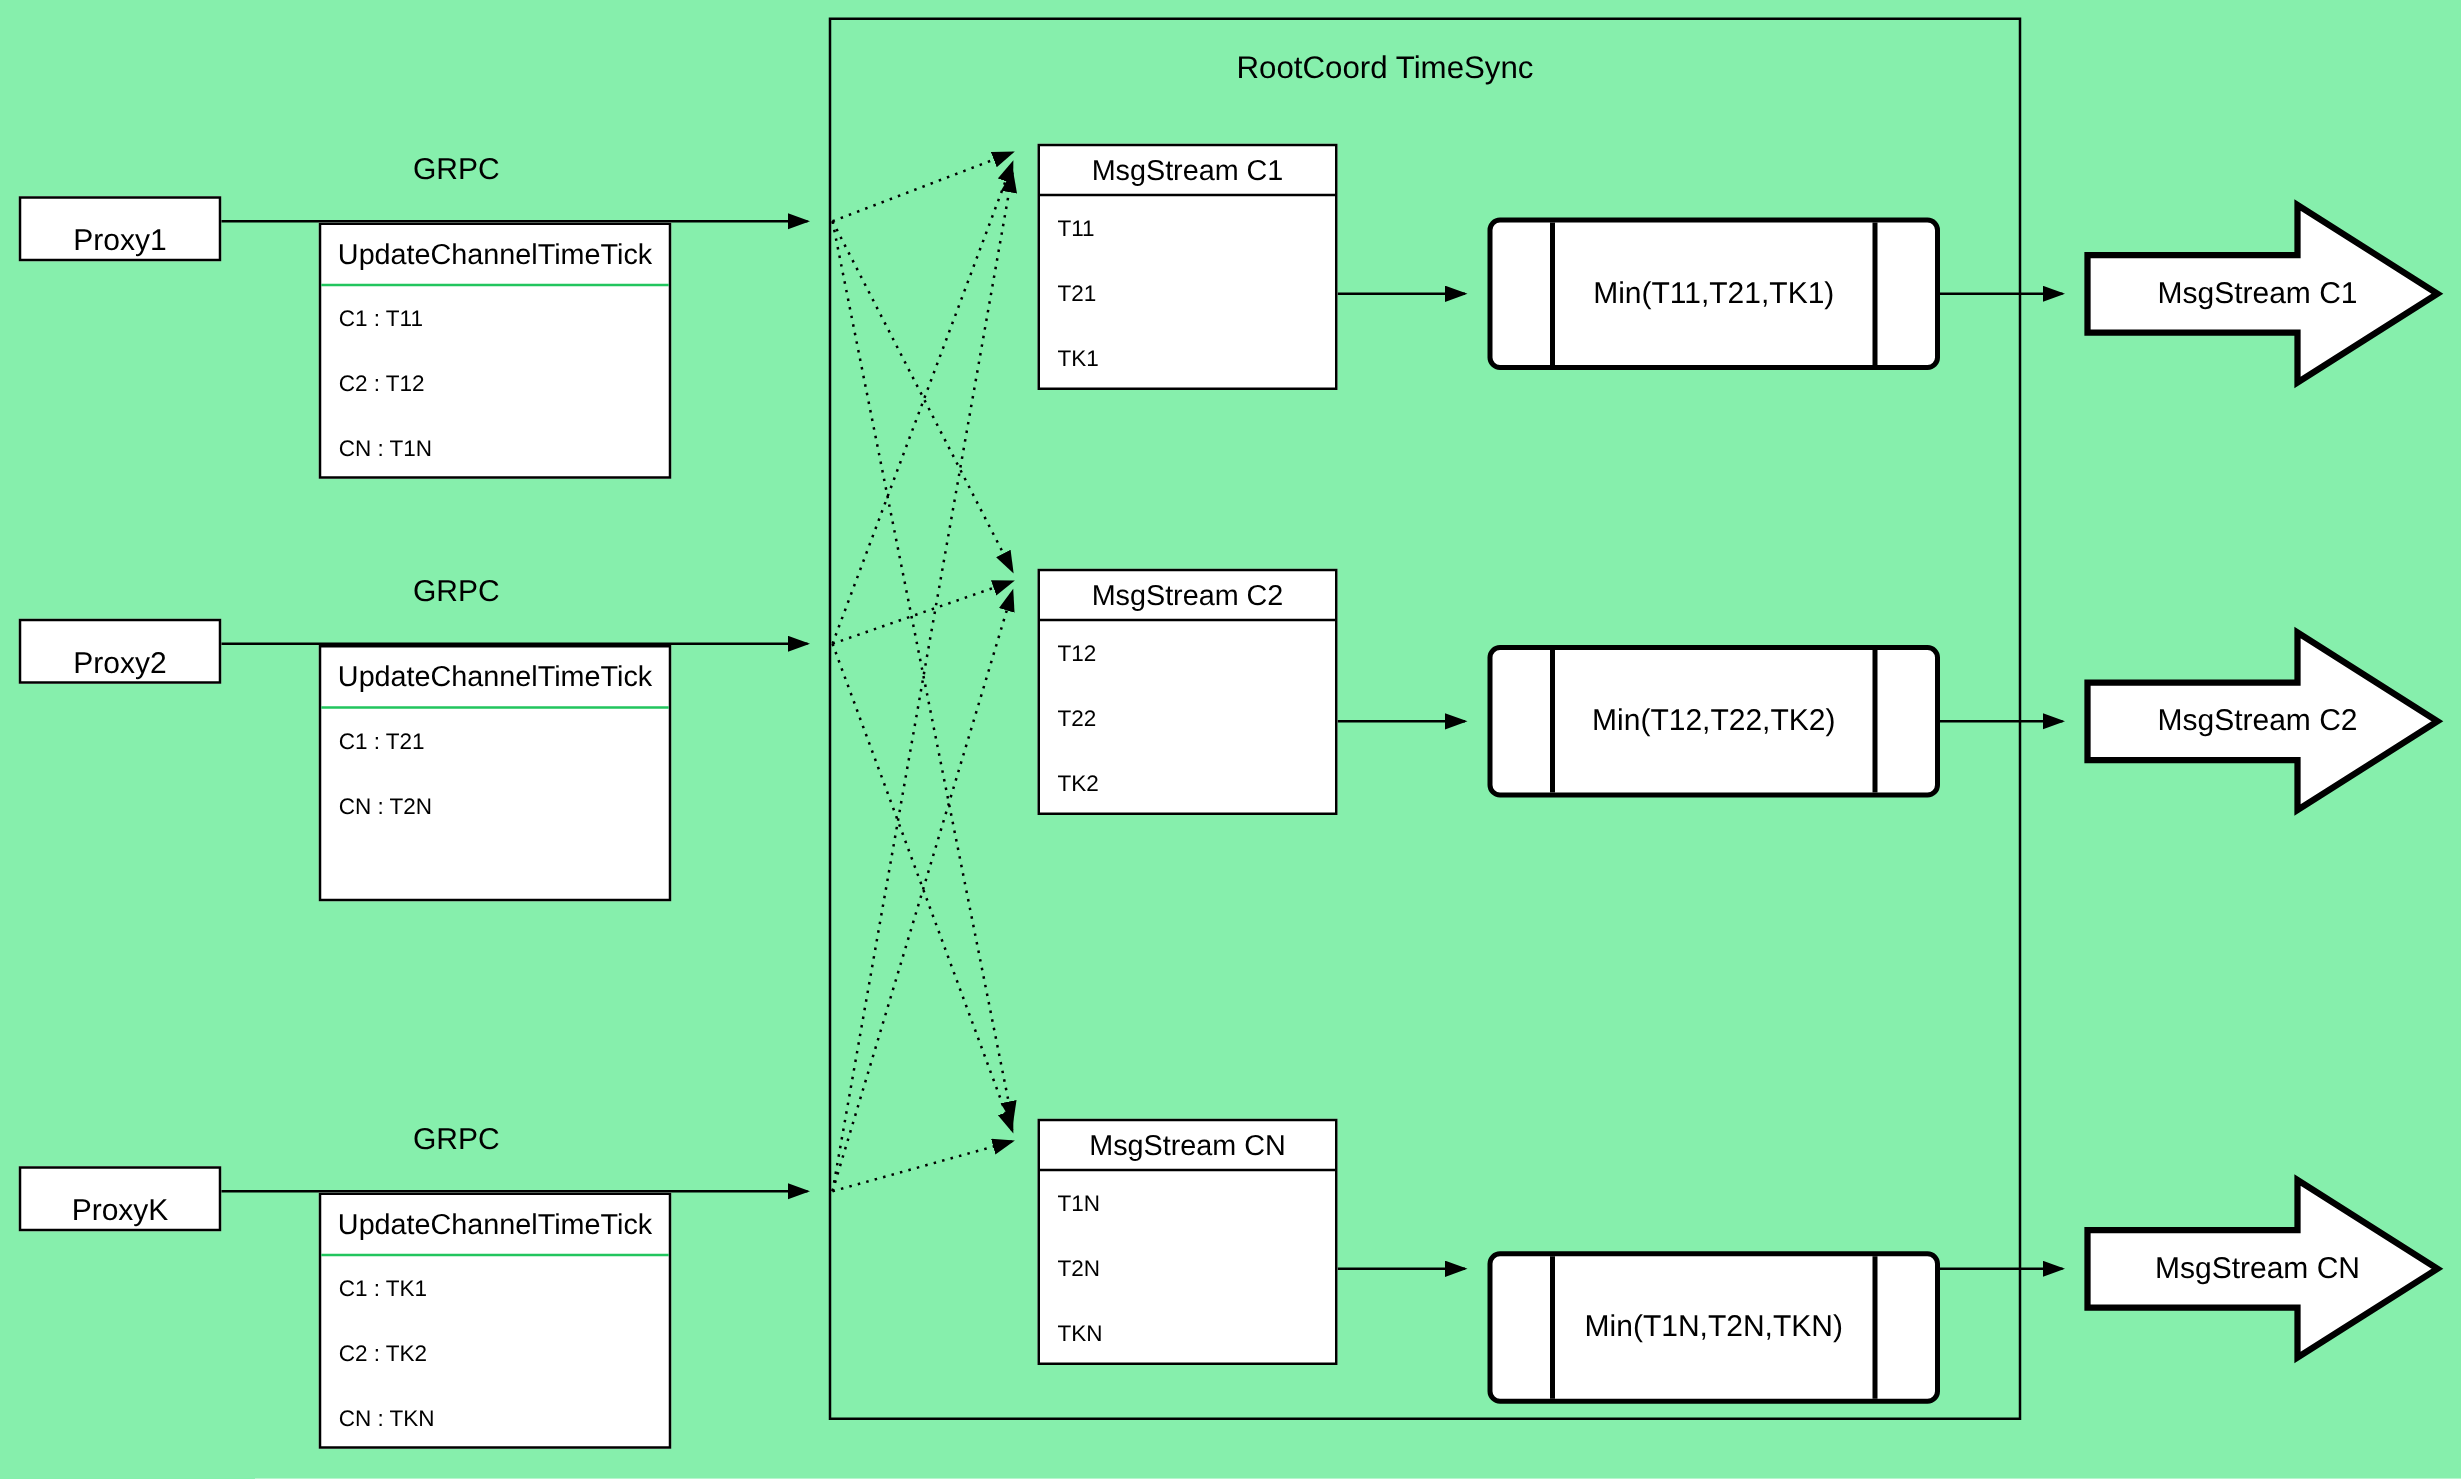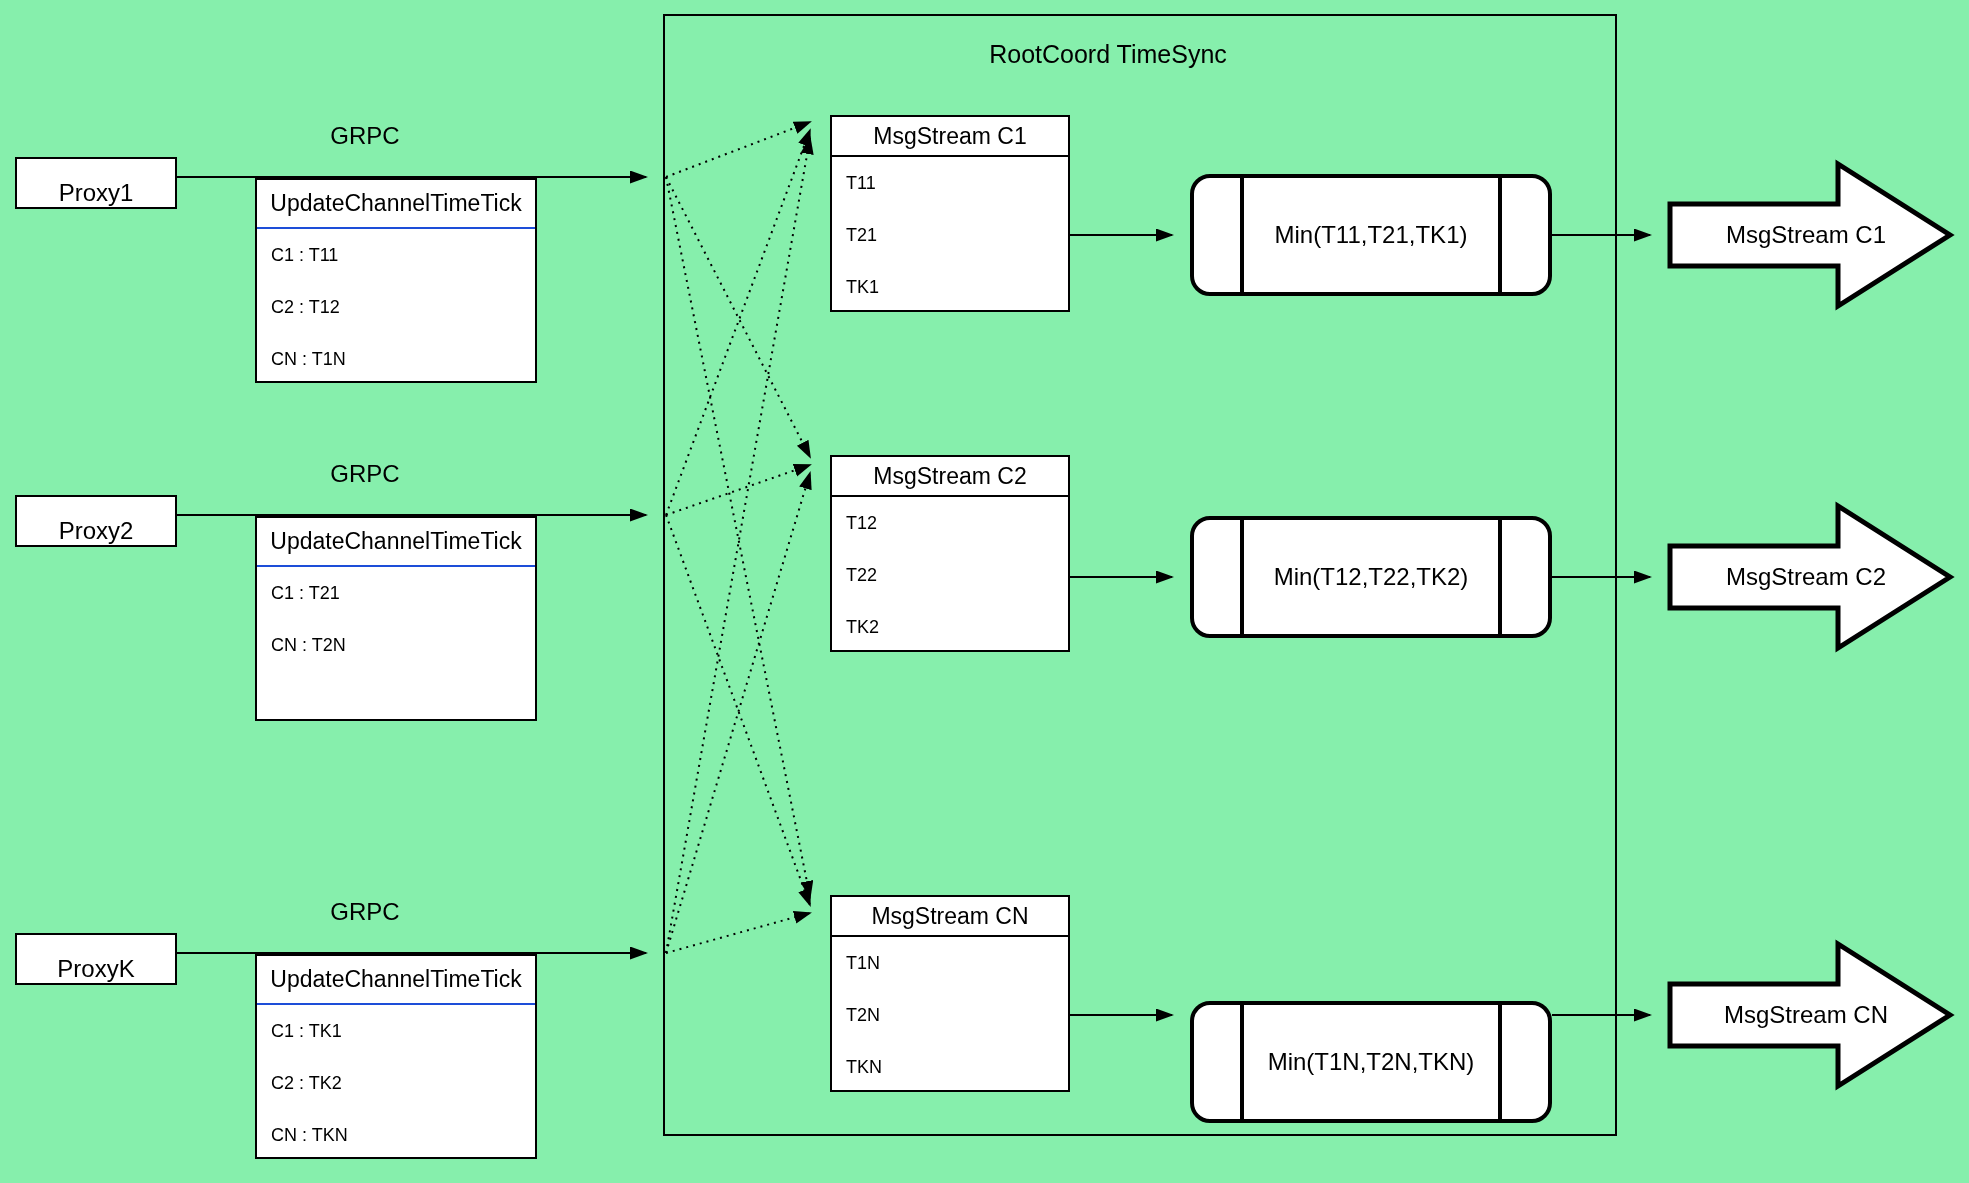--- a/index.html
+++ b/index.html
@@ -12,39 +12,39 @@
   .proxy{
     width:162px;height:52px;left:15px;display:flex;align-items:flex-end;justify-content:center;
     font-size:24px;
   }
   .grpc{
     position:absolute;left:285px;width:160px;height:26px;text-align:center;
     font-size:24px;line-height:26px;
   }
   .ttable{left:255px;width:282px;height:205px;}
   .ttable .thead{
-    height:49px;border-bottom:2px solid #1d4ed8;display:flex;align-items:center;justify-content:center;
+    height:49px;border-bottom:2px solid #22c55e;display:flex;align-items:center;justify-content:center;
     font-size:23px;box-sizing:border-box;
   }
   .trow{height:52px;display:flex;align-items:center;padding-left:14px;font-size:18px;box-sizing:border-box;}
   .mstable{left:830px;width:240px;height:197px;}
   .mstable .thead{
     height:40px;border-bottom:2px solid #000;display:flex;align-items:center;justify-content:center;
     font-size:23px;box-sizing:border-box;
   }
   .rootcoord{
     position:absolute;left:663px;top:14px;width:954px;height:1122px;
     border:2px solid #000;box-sizing:border-box;background:transparent;
   }
   .rc-title{
     position:absolute;left:963px;top:40px;width:290px;text-align:center;
     font-size:25px;
   }
   .minbox{
-    position:absolute;left:1190px;width:362px;height:122px;border:4px solid #000;border-radius:20px;
+    position:absolute;left:1190px;width:362px;height:122px;border:4px solid #000;border-radius:10px;
     background:#fff;box-sizing:border-box;display:flex;align-items:center;justify-content:center;
     font-size:24px;
   }
   .minbox .vline{position:absolute;top:0;bottom:0;width:4px;background:#000;}
   .minbox .vline.l{left:46px;}
   .minbox .vline.r{right:46px;}
   .minlabel{position:relative;z-index:2;background:transparent;padding:0 6px;}
   .arrowlabel{
     position:absolute;left:1672px;width:268px;height:32px;display:flex;align-items:center;justify-content:center;
     font-size:24px;

